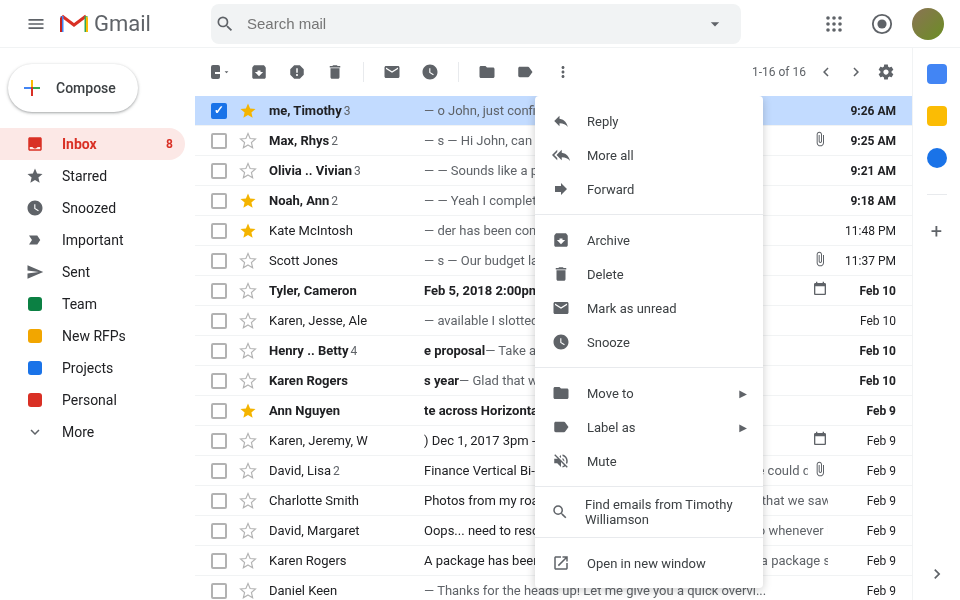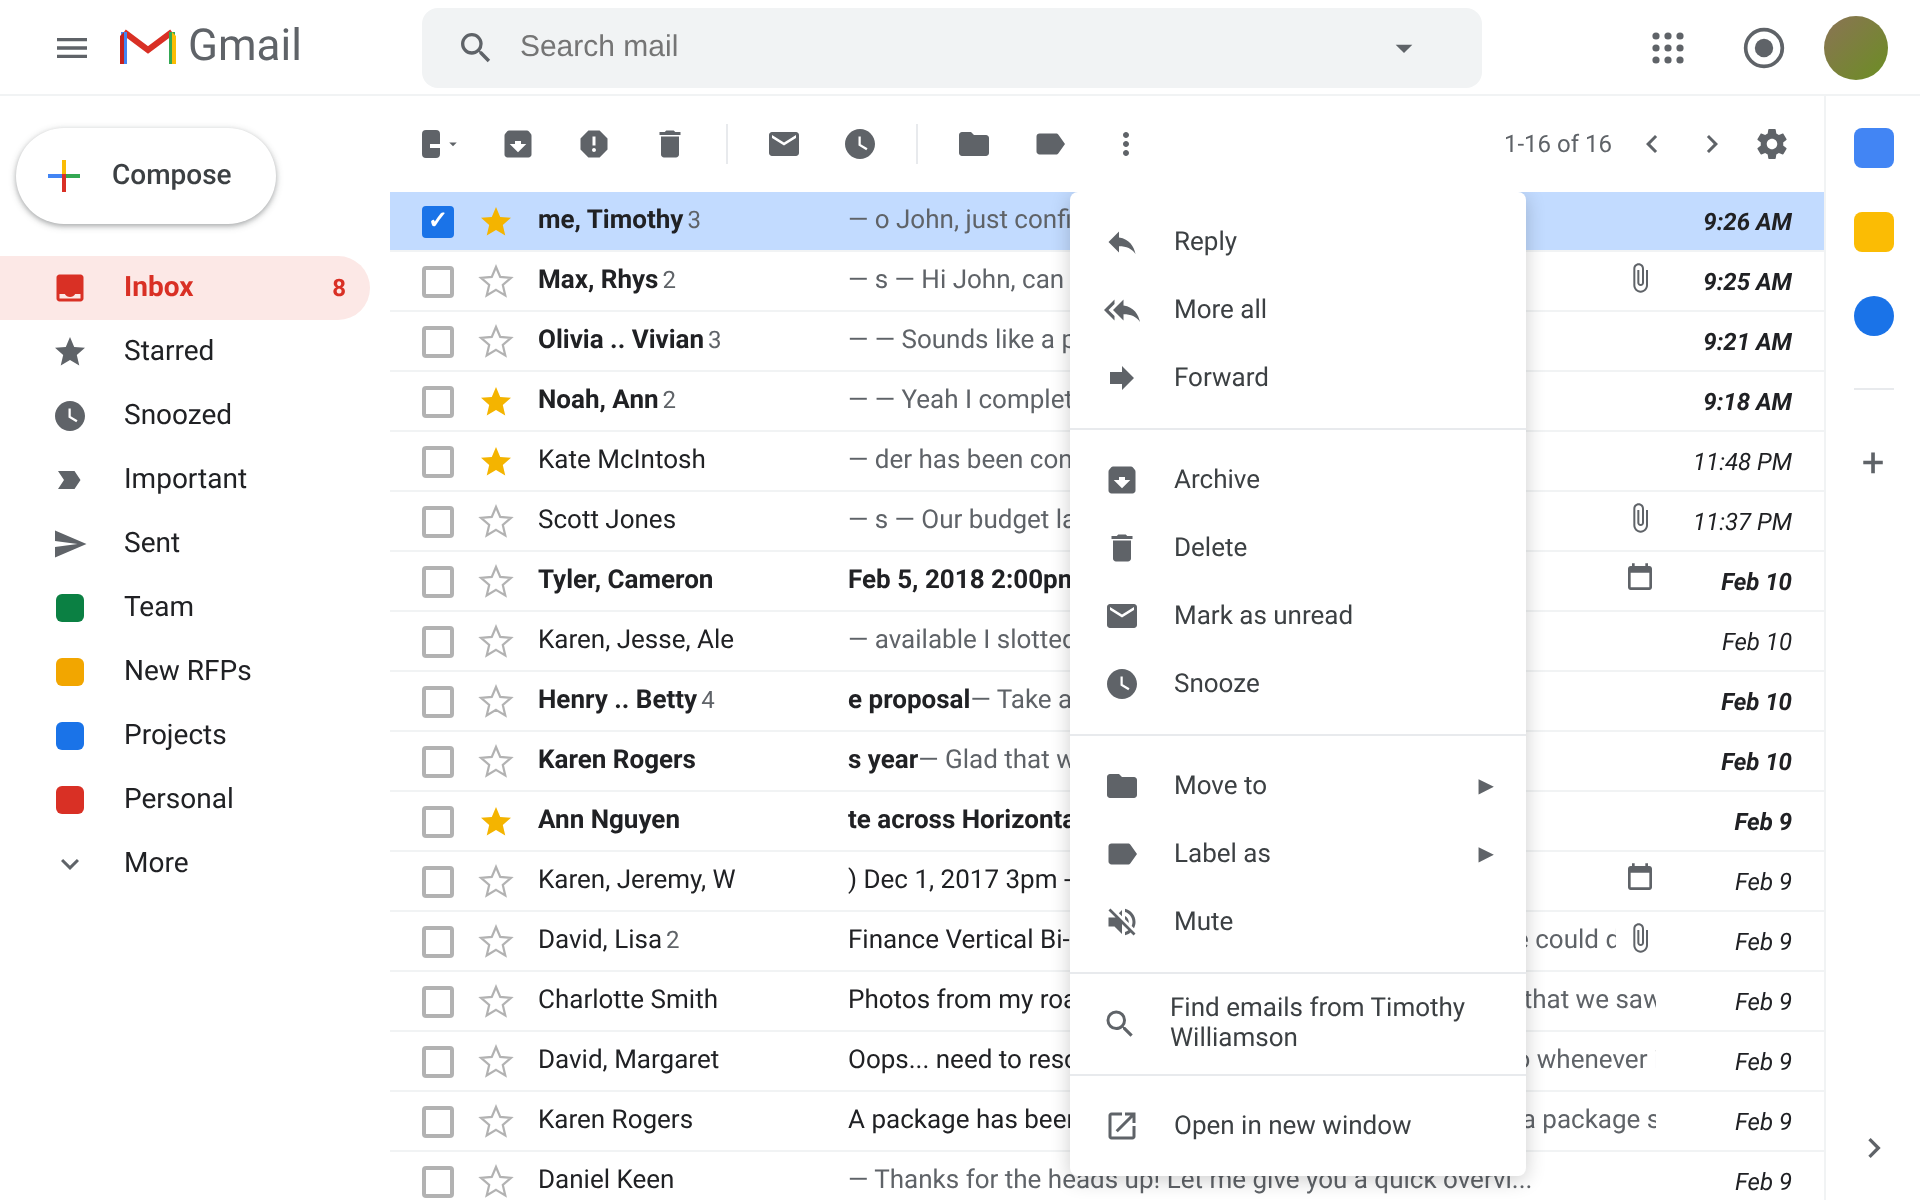--- a/index.html
+++ b/index.html
@@ -2,21 +2,21 @@
 <html><head>
 <meta charset="utf-8">
 <style>
 * { margin: 0; padding: 0; box-sizing: border-box; }
 body { font-family: 'Roboto', Arial, sans-serif; font-size: 14px; color: #202124; background: #fff; overflow: hidden; width: 960px; height: 600px; }
 .header { display: flex; align-items: center; height: 48px; padding: 0 16px; border-bottom: 1px solid #f1f3f4; }
 .menu-btn { width: 40px; height: 40px; display: flex; align-items: center; justify-content: center; cursor: pointer; border-radius: 50%; }
 .menu-btn svg { width: 20px; height: 20px; fill: #5f6368; }
 .logo { display: flex; align-items: center; margin-left: 4px; margin-right: 60px; }
 .logo-text { font-size: 22px; color: #5f6368; font-weight: 400; }
-.search-box { flex: 1; max-width: 530px; height: 40px; background: #f1f3f4; border-radius: 8px; display: flex; align-items: center; padding: 0 17px; }
+.search-box { flex: 1; max-width: 530px; height: 40px; background: #f1f3f4; border-radius: 8px; display: flex; align-items: center; padding: 0 4px; }
 .search-box svg { width: 20px; height: 20px; fill: #5f6368; margin-right: 12px; }
 .search-box input { flex: 1; border: none; background: transparent; font-size: 15px; outline: none; color: #5f6368; }
 .search-box .dropdown { width: 20px; height: 20px; fill: #5f6368; }
 .header-right { margin-left: auto; display: flex; align-items: center; gap: 12px; }
 .apps-btn, .notif-btn { width: 36px; height: 36px; display: flex; align-items: center; justify-content: center; cursor: pointer; border-radius: 50%; }
 .avatar { width: 32px; height: 32px; border-radius: 50%; background: linear-gradient(135deg, #8b7355 0%, #6b8e23 100%); }
 .body-container { display: flex; height: calc(600px - 48px); }
 .sidebar { width: 195px; padding-top: 8px; overflow-y: auto; }
 .compose { margin: 8px 8px 16px 8px; height: 48px; border-radius: 24px; box-shadow: 0 1px 2px 0 rgba(60,64,67,.3), 0 1px 3px 1px rgba(60,64,67,.15); display: flex; align-items: center; padding: 0 20px 0 12px; cursor: pointer; background: #fff; width: 130px; }
 .compose-plus { margin-right: 12px; }
@@ -47,21 +47,21 @@
 .email-row.selected .chk { background: #1a73e8; border-color: #1a73e8; position: relative; }
 .email-row.selected .chk::after { content: '✓'; color: #fff; font-size: 12px; position: absolute; top: -2px; left: 1px; }
 .email-row .star { width: 18px; height: 18px; margin-right: 12px; flex-shrink: 0; }
 .email-row .star svg { width: 18px; height: 18px; }
 .email-row .sender { width: 155px; flex-shrink: 0; overflow: hidden; text-overflow: ellipsis; white-space: nowrap; }
 .email-row .sender .ct { color: #5f6368; font-weight: 400; font-size: 12px; margin-left: 2px; }
 .email-row .content { flex: 1; overflow: hidden; text-overflow: ellipsis; white-space: nowrap; display: flex; align-items: center; }
 .email-row .subject { }
 .email-row .snippet { color: #5f6368; }
 .email-row .snippet::before { content: ' — '; }
-.email-row .date { width: 60px; text-align: right; flex-shrink: 0; font-size: 12px; margin-left: 8px; font-style: italic; }
+.email-row .date { width: 60px; text-align: right; flex-shrink: 0; font-size: 12px; margin-left: 8px; }
 .email-row .attach-icon { width: 16px; margin-left: 4px; flex-shrink: 0; }
 .context-menu { position: absolute; top: 0; left: 340px; width: 228px; background: #fff; box-shadow: 0 2px 10px rgba(0,0,0,0.2); border-radius: 4px; z-index: 100; padding: 8px 0; }
 .cm-item { height: 34px; display: flex; align-items: center; padding: 0 16px; cursor: pointer; font-size: 13px; color: #3c4043; position: relative; }
 .cm-item .cm-icon { width: 20px; height: 20px; margin-right: 16px; display: flex; align-items: center; justify-content: center; }
 .cm-item .cm-icon svg { width: 18px; height: 18px; fill: #5f6368; }
 .cm-item .arrow { margin-left: auto; font-size: 10px; color: #5f6368; }
 .cm-sep { height: 1px; background: #e8eaed; margin: 8px 0; }
 .right-panel { width: 48px; display: flex; flex-direction: column; align-items: center; padding-top: 16px; gap: 22px; border-left: 1px solid #f1f3f4; }
 .rp-icon { width: 20px; height: 20px; border-radius: 4px; cursor: pointer; }
 .rp-cal { background: #4285f4; }

